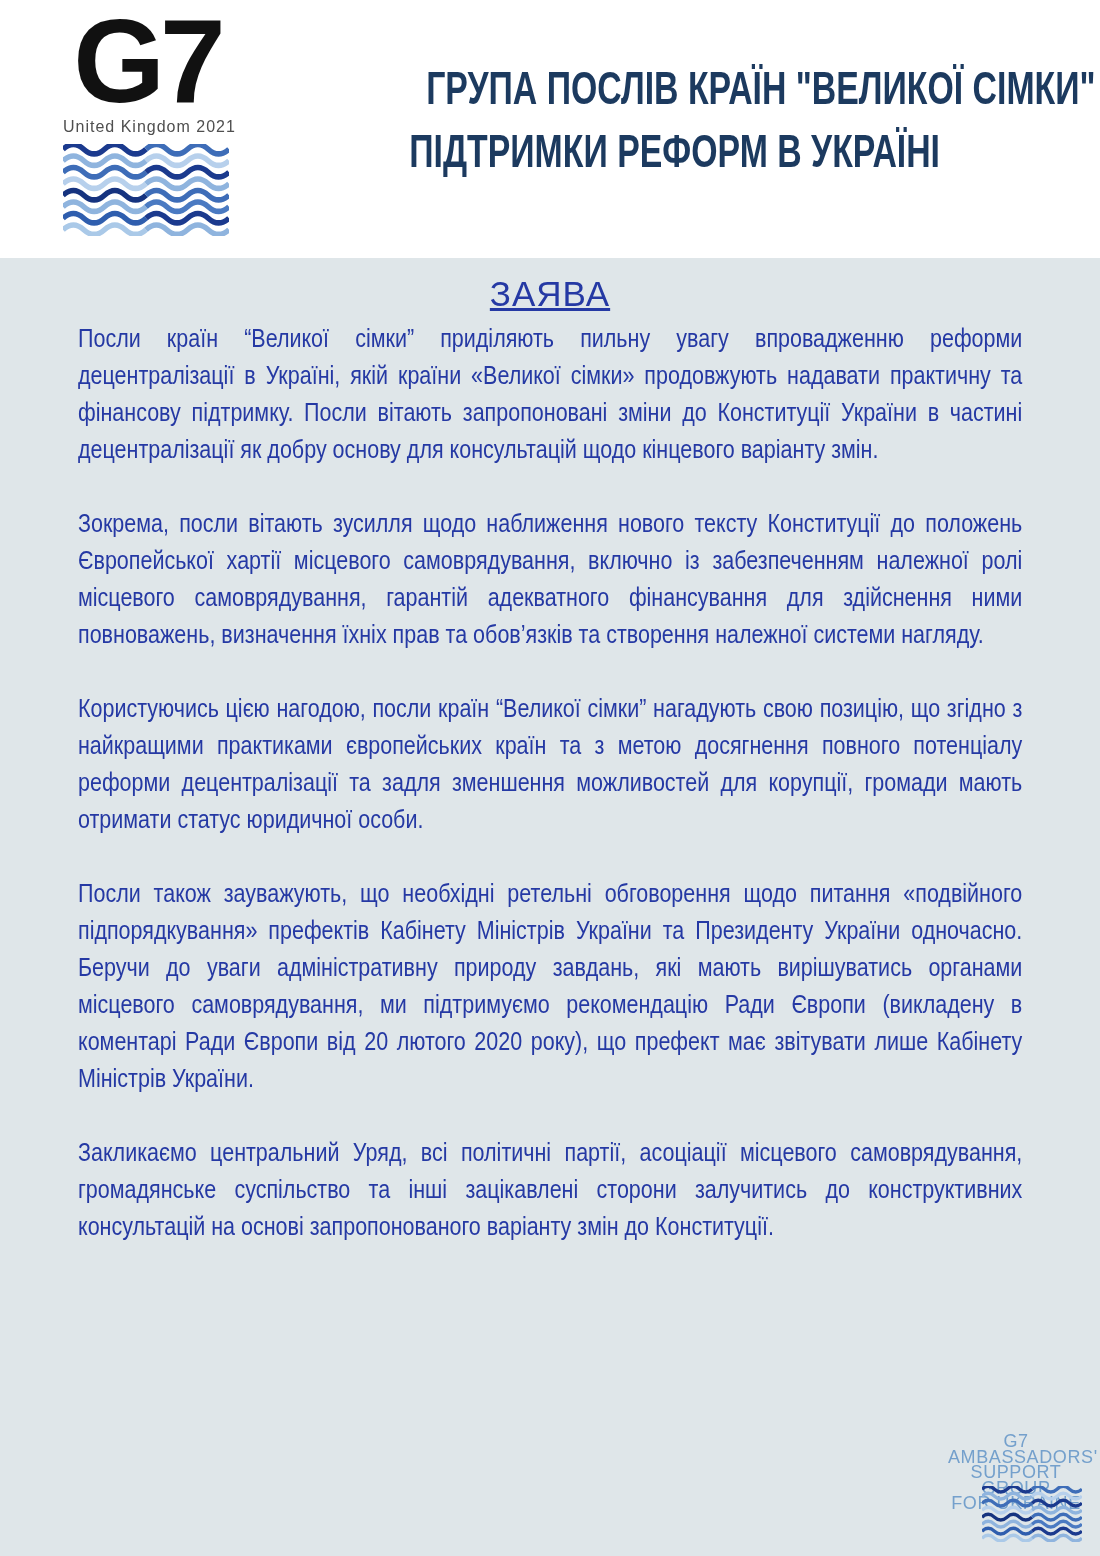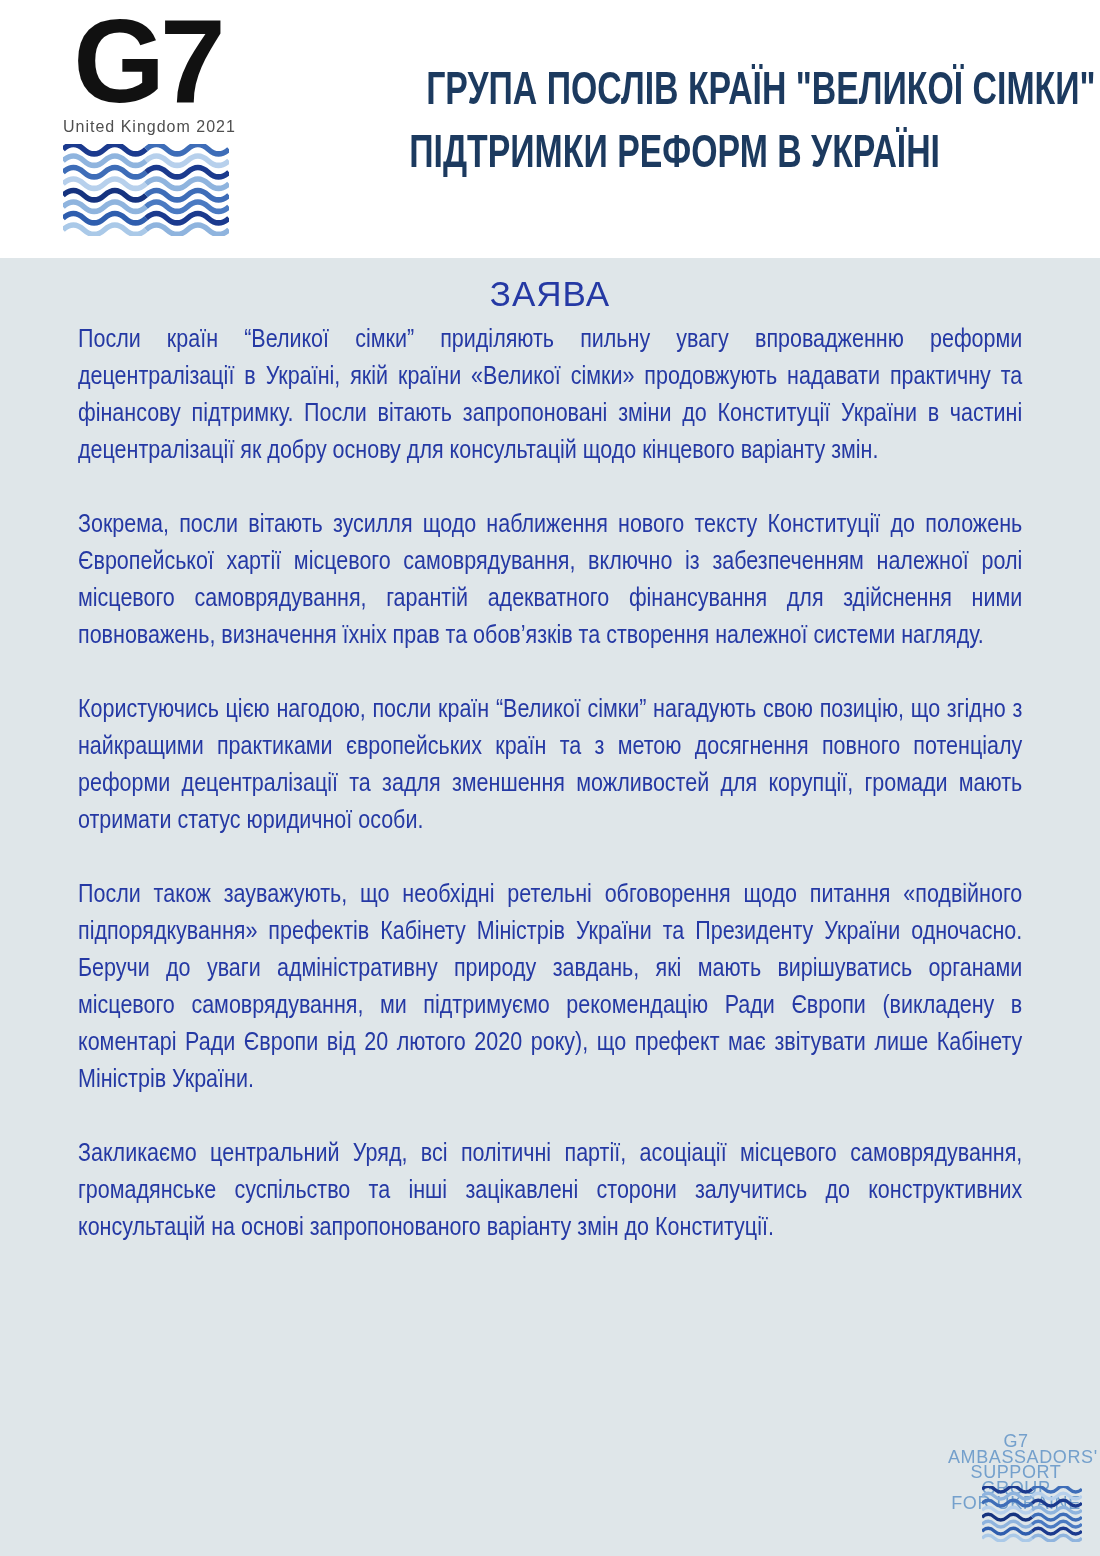--- a/index.html
+++ b/index.html
@@ -38,21 +38,21 @@
   }
   .doc-title .cond{display:inline-block;transform:scaleX(0.72);transform-origin:50% 50%;white-space:nowrap;}
   
   .panel{
     position:absolute;left:0;top:258px;width:1100px;height:1298px;
     background:var(--panel-bg);
   }
   .statement-heading{
     position:absolute;left:0;top:16px;width:1100px;
     text-align:center;font-weight:400;font-size:35px;line-height:40px;
-    letter-spacing:1px;color:var(--body-text);
+    letter-spacing:1px;color:var(--body-text);text-decoration:underline;
   }
   .paras{
     position:absolute;left:78px;top:62px;width:1098px;
     transform:scaleX(0.86);transform-origin:0 0;
   }
   .paras p{
     font-size:25px;line-height:37px;color:var(--body-text);
     text-align:justify;margin:0 0 37px 0;
   }
   

